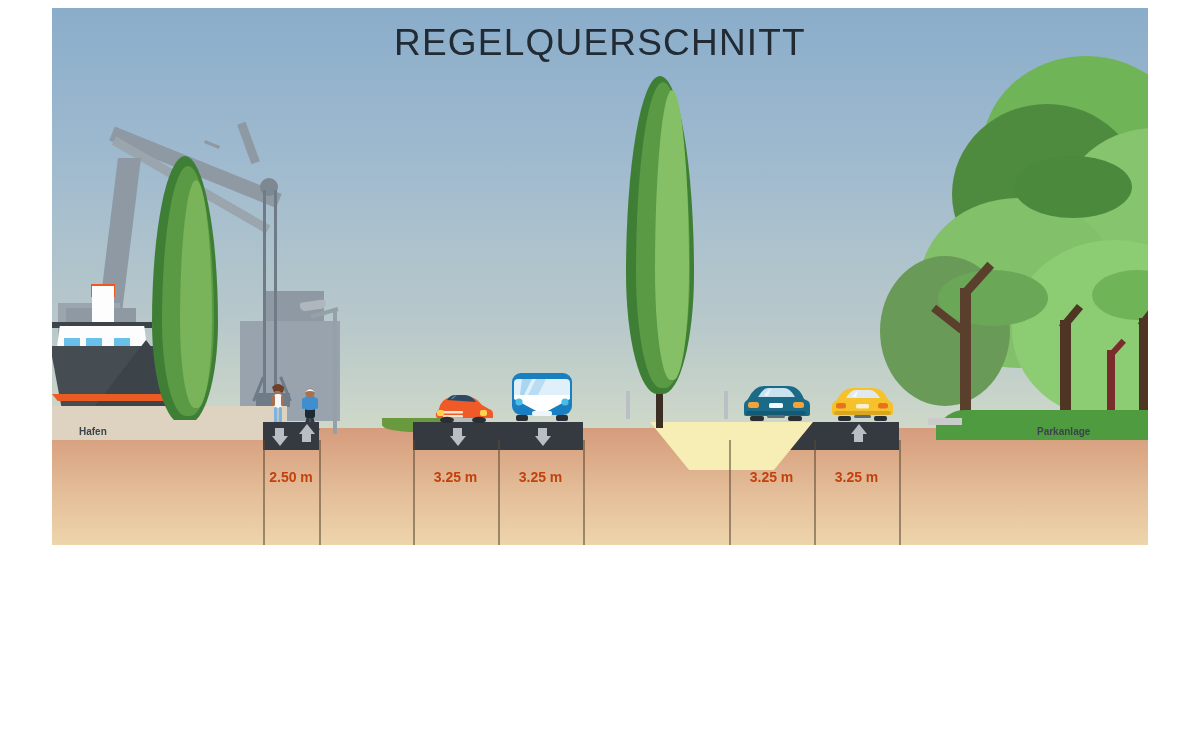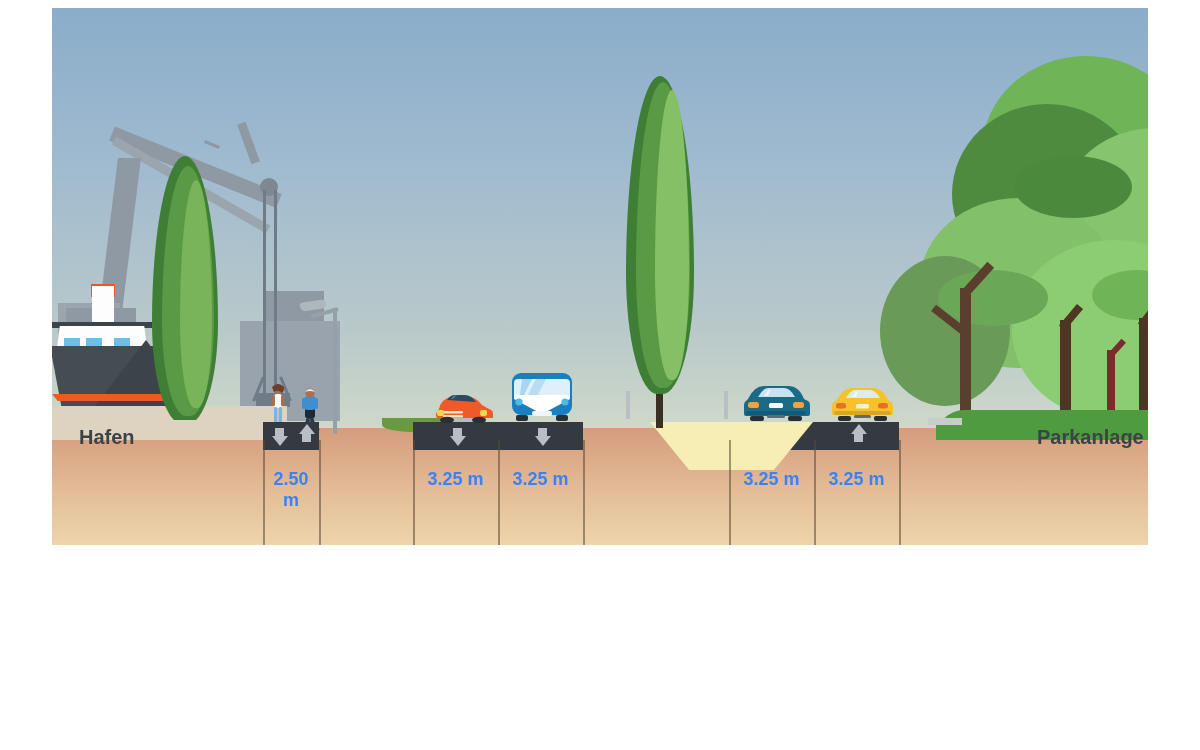--- a/index.html
+++ b/index.html
@@ -243,42 +243,43 @@
     background: #4e9c3f;
   }
   .park-kerb {
     position: absolute;
     left: 876px; top: 410px; width: 34px; height: 7px;
     background: #c9ccc9;
   }
   
   .meas {
     position: absolute;
-    font-size: 18px; font-weight: bold; color: #3b82f6;
+    font-size: 14px; font-weight: bold; color: #c2410c;
     text-align: center;
     font-family: "Liberation Sans", sans-serif;
   }
   .place {
     position: absolute;
-    font-size: 20px; font-weight: bold; color: #3b4349;
+    font-size: 10px; font-weight: bold; color: #3b4349;
     font-family: "Liberation Sans", sans-serif;
   }
   
   .veh { position: absolute; }
   svg { display: block; }
 </style>
 </head>
 <body>
 
 <div id="page">
 
   <div id="illustration">
 
     <div class="sky"></div>
 
+    <div id="title">REGELQUERSCHNITT</div>
 
     <div class="warehouse2"></div>
     <div class="warehouse"></div>
 
     <div>
       <div class="crane-jib"></div>
       <div class="crane-jib2"></div>
       <div class="crane-tip"></div>
       <div class="jib-notch" style="left:112px;top:152px;transform:rotate(22deg);"></div>
       <div class="jib-notch" style="left:152px;top:135px;transform:rotate(22deg);"></div>

